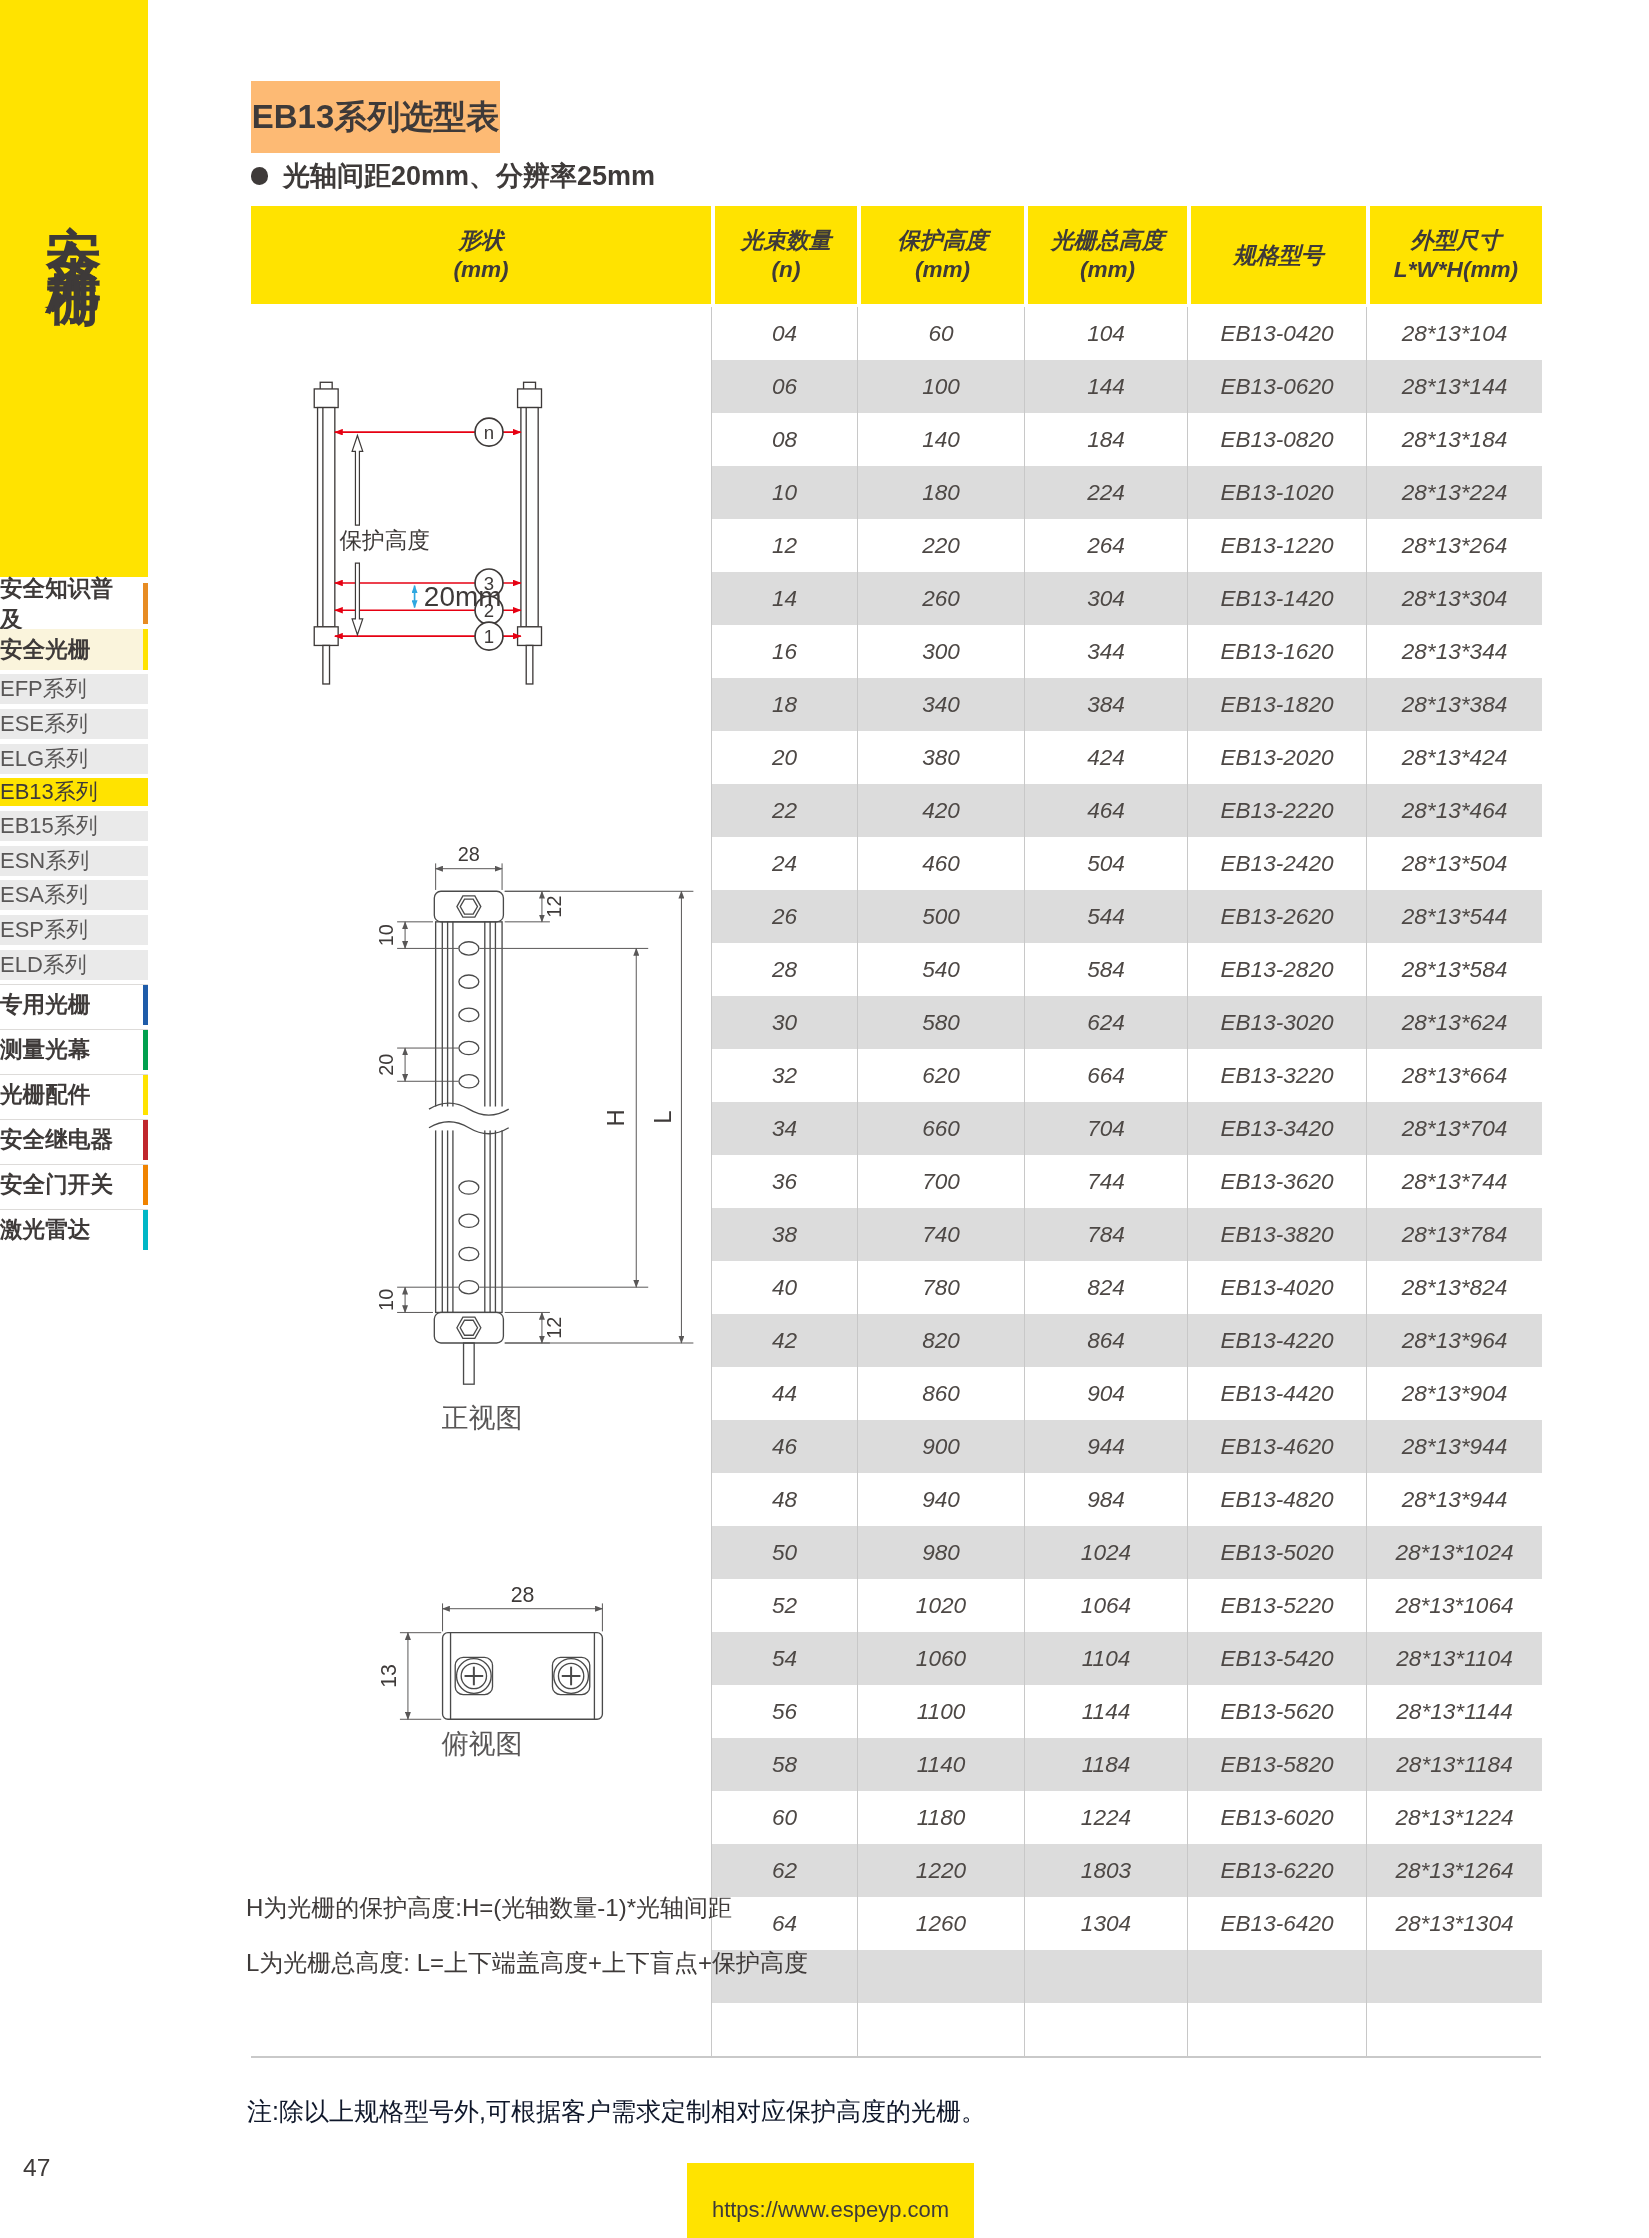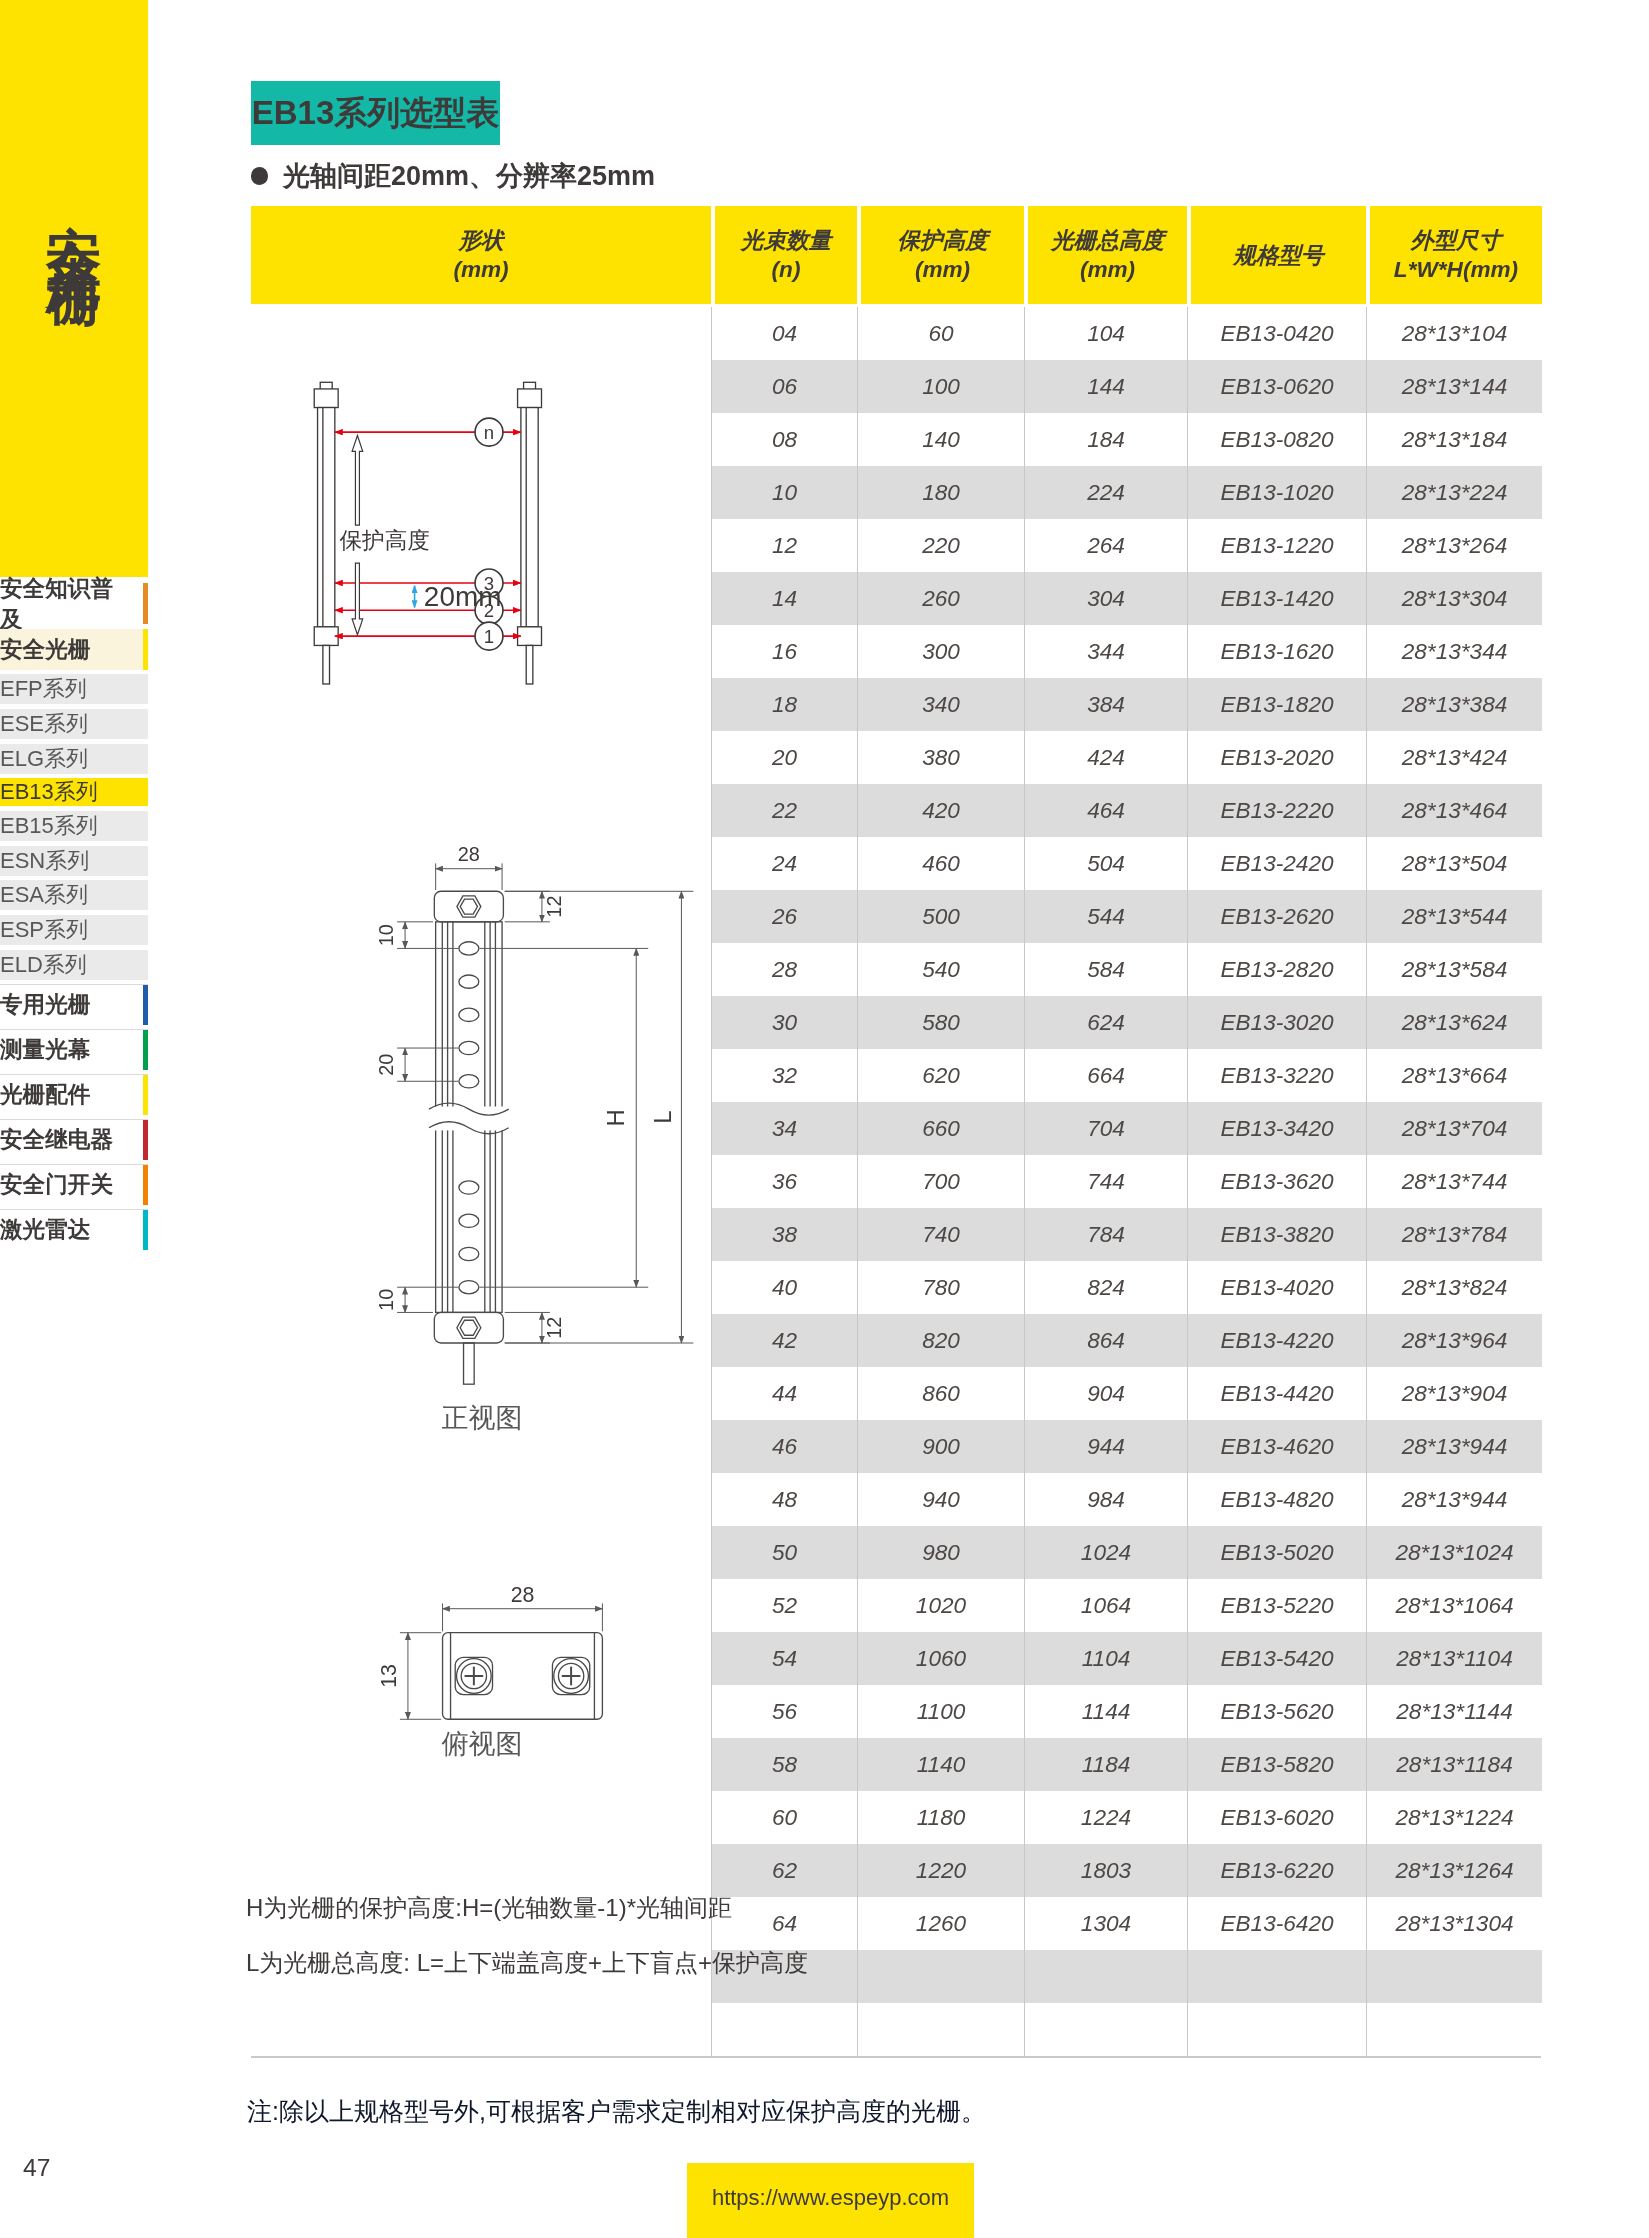--- a/index.html
+++ b/index.html
@@ -15,21 +15,21 @@
             box-sizing:border-box;padding-right:17.3px;}
   .nav-item .accent{position:absolute;right:0;top:0;width:4.7px;height:100%;}
   .nav-item.section{height:41px;background:#fff;font-size:22.6px;font-weight:bold;color:#3E3A39;
                     border-top:1.3px solid #DDDBD9;margin-top:4px;}
   .nav-item.section:first-child{border-top:none;margin-top:0;}
   .nav-item.section-active{height:41px;background:#FAF4DC;font-size:22.6px;font-weight:bold;margin-top:5.3px;}
   .nav-item.series{height:30px;background:#EAEAEA;font-size:22px;color:#595757;margin-top:4.7px;}
   .nav-item.series-active{height:28px;background:#FFE300;font-size:22px;color:#3E3A39;margin-top:4.7px;}
   .nav-item.series:nth-child(3){margin-top:4px;}
   
-  .title-badge{position:absolute;left:251px;top:81px;width:249px;height:64px;background:#14b8a6;
+  .title-badge{position:absolute;left:251px;top:81px;width:249px;height:72px;background:#fdba74;
                display:flex;align-items:center;justify-content:center;font-size:33px;font-weight:bold;}
   .bullet-line{position:absolute;left:251px;top:158px;display:flex;align-items:center;font-size:27px;font-weight:bold;}
   .bullet-dot{width:17.3px;height:17.3px;border-radius:50%;background:#3E3A39;margin-right:14.6px;}
   
   .table-wrap{position:absolute;left:251px;top:206px;width:1290px;border-bottom:2.7px solid #C9C9C9;font-style:italic;}
   .grid{display:grid;grid-template-columns:460px 146px 167px 163px 179px 176px;
         grid-template-rows:101px repeat(33,53px);}
   .th{background:#FFE300;display:flex;flex-direction:column;align-items:center;justify-content:center;
       font-size:22.6px;font-weight:bold;line-height:29px;box-sizing:border-box;
       border-bottom:3.3px solid #fff;grid-row:1;}
@@ -40,21 +40,21 @@
   .cell.gray{background:#DCDCDC;}
   .cell.white{background:#fff;}
   
   .diag{position:absolute;}
   .diag-label{position:absolute;font-size:27px;color:#595757;text-align:center;width:246px;left:359px;}
   .note-line{position:absolute;left:246px;font-size:24px;color:#3E3A39;white-space:nowrap;}
   .footnote{position:absolute;left:247px;top:2095px;font-size:25px;color:#0f172a;white-space:nowrap;}
   
   .page-num{position:absolute;left:23px;top:2154px;font-size:24.6px;color:#3E3A39;}
   .url-badge{position:absolute;left:687px;top:2163px;width:287px;height:76px;background:#FFE300;
-             box-sizing:border-box;padding-top:22px;text-align:center;font-size:22px;color:#3E3A39;}
+             box-sizing:border-box;padding-top:34px;text-align:center;font-size:22px;color:#3E3A39;}
 </style>
 </head>
 <body>
 
 <div class="page">
 
   <div class="side-block"></div>
   <div class="v-title">安全光栅</div>
   <nav class="nav">
       <div class="nav-item section">

